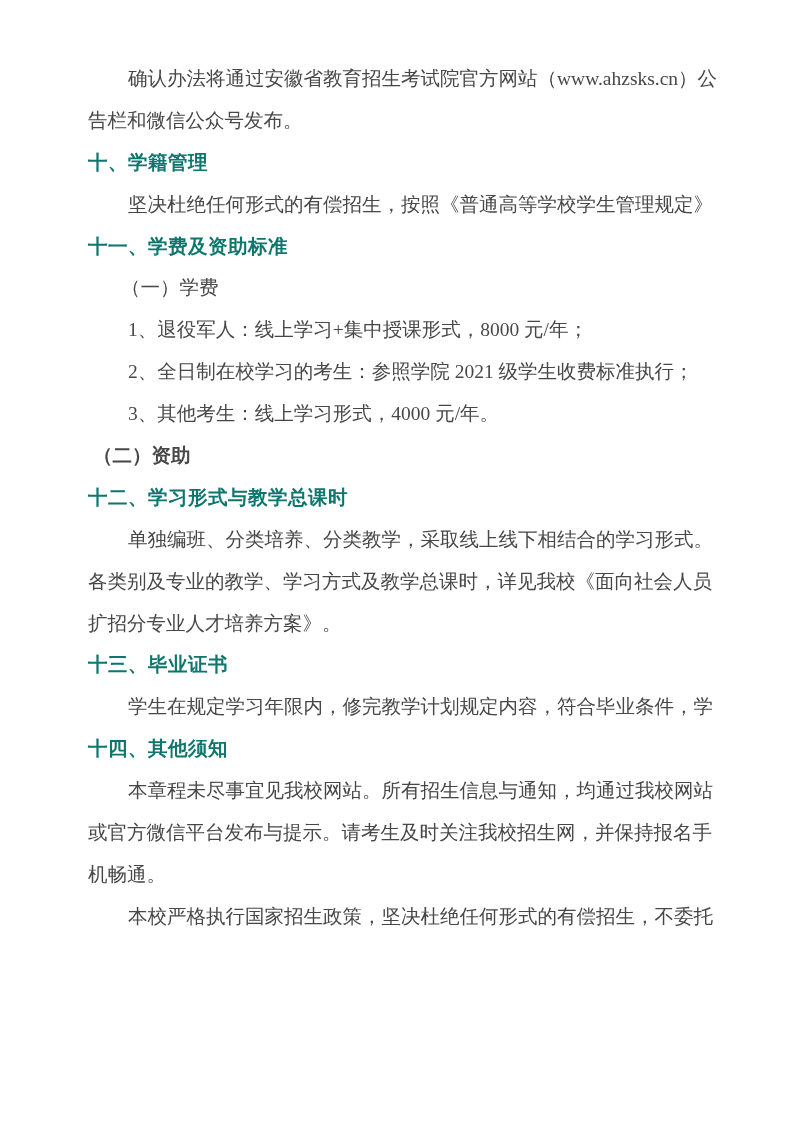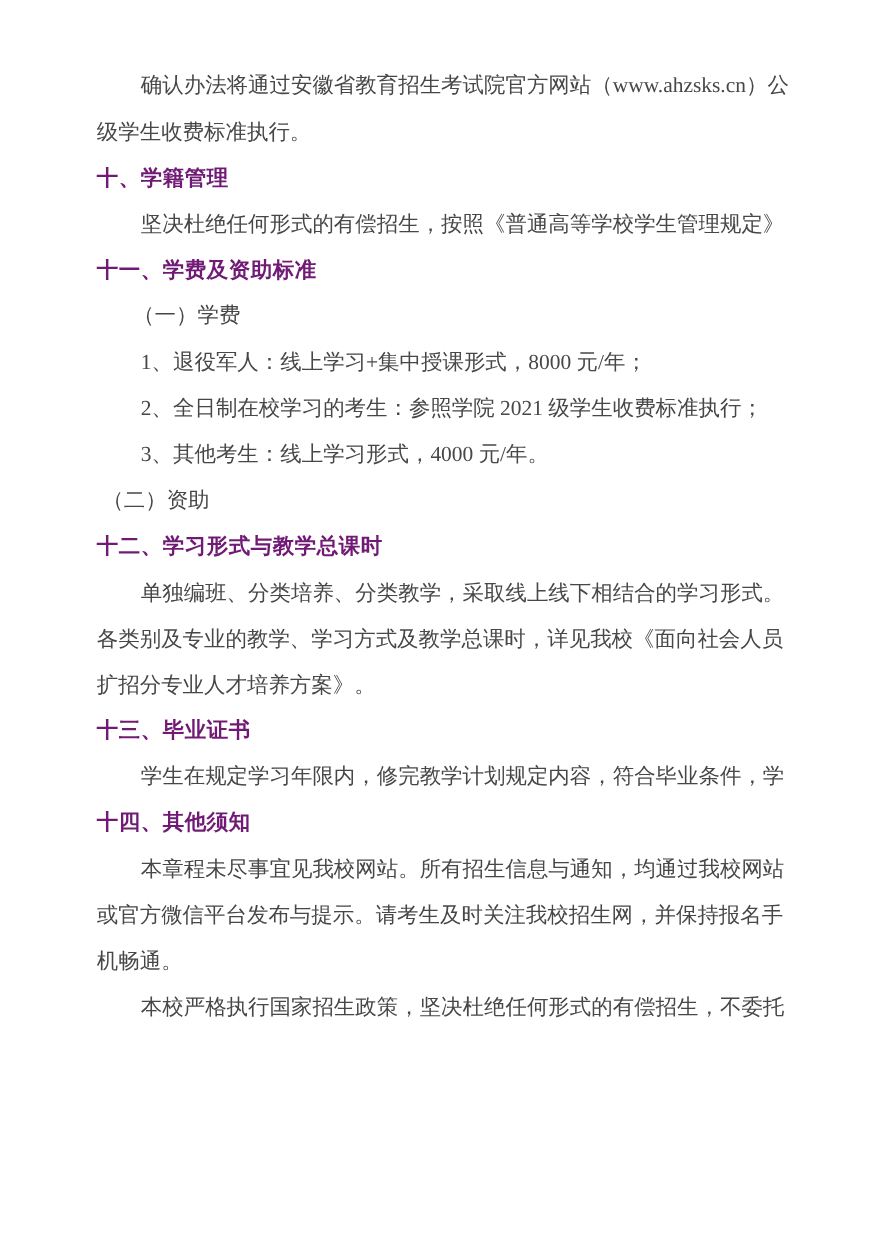--- a/index.html
+++ b/index.html
@@ -25,37 +25,37 @@
     height: 41.9px;
     line-height: 41.9px;
     font-size: 19.5px;
     color: #474747;
     white-space: nowrap;
     text-align: left;
   }
   .h {
     font-family: Liberation Sans, sans-serif;
     font-weight: 700;
-    color: #701a75;
+    color: #0f766e;
     letter-spacing: 0.5px;
   }
   
   .ia { padding-left: 40px; }  
   .ib { padding-left: 33px; }  
-  .ic { padding-left: 5px;  }  
+  .ic { padding-left: 5px; font-weight: bold;  }  
   .id { padding-left: 28px; }  
 </style>
 </head>
 <body>
 
 <div class="page">
   <div class="content">
 
     <div class="line ia">确认办法将通过安徽省教育招生考试院官方网站（www.ahzsks.cn）公</div>
-    <div class="line">级学生收费标准执行。</div>
+    <div class="line">告栏和微信公众号发布。</div>
 
     <div class="line h">十、学籍管理</div>
 
     <div class="line ia">坚决杜绝任何形式的有偿招生，按照《普通高等学校学生管理规定》</div>
 
     <div class="line h">十一、学费及资助标准</div>
 
     <div class="line ib">（一）学费</div>
     <div class="line ia">1、退役军人：线上学习+集中授课形式，8000 元/年；</div>
     <div class="line ia">2、全日制在校学习的考生：参照学院 2021 级学生收费标准执行；</div>

